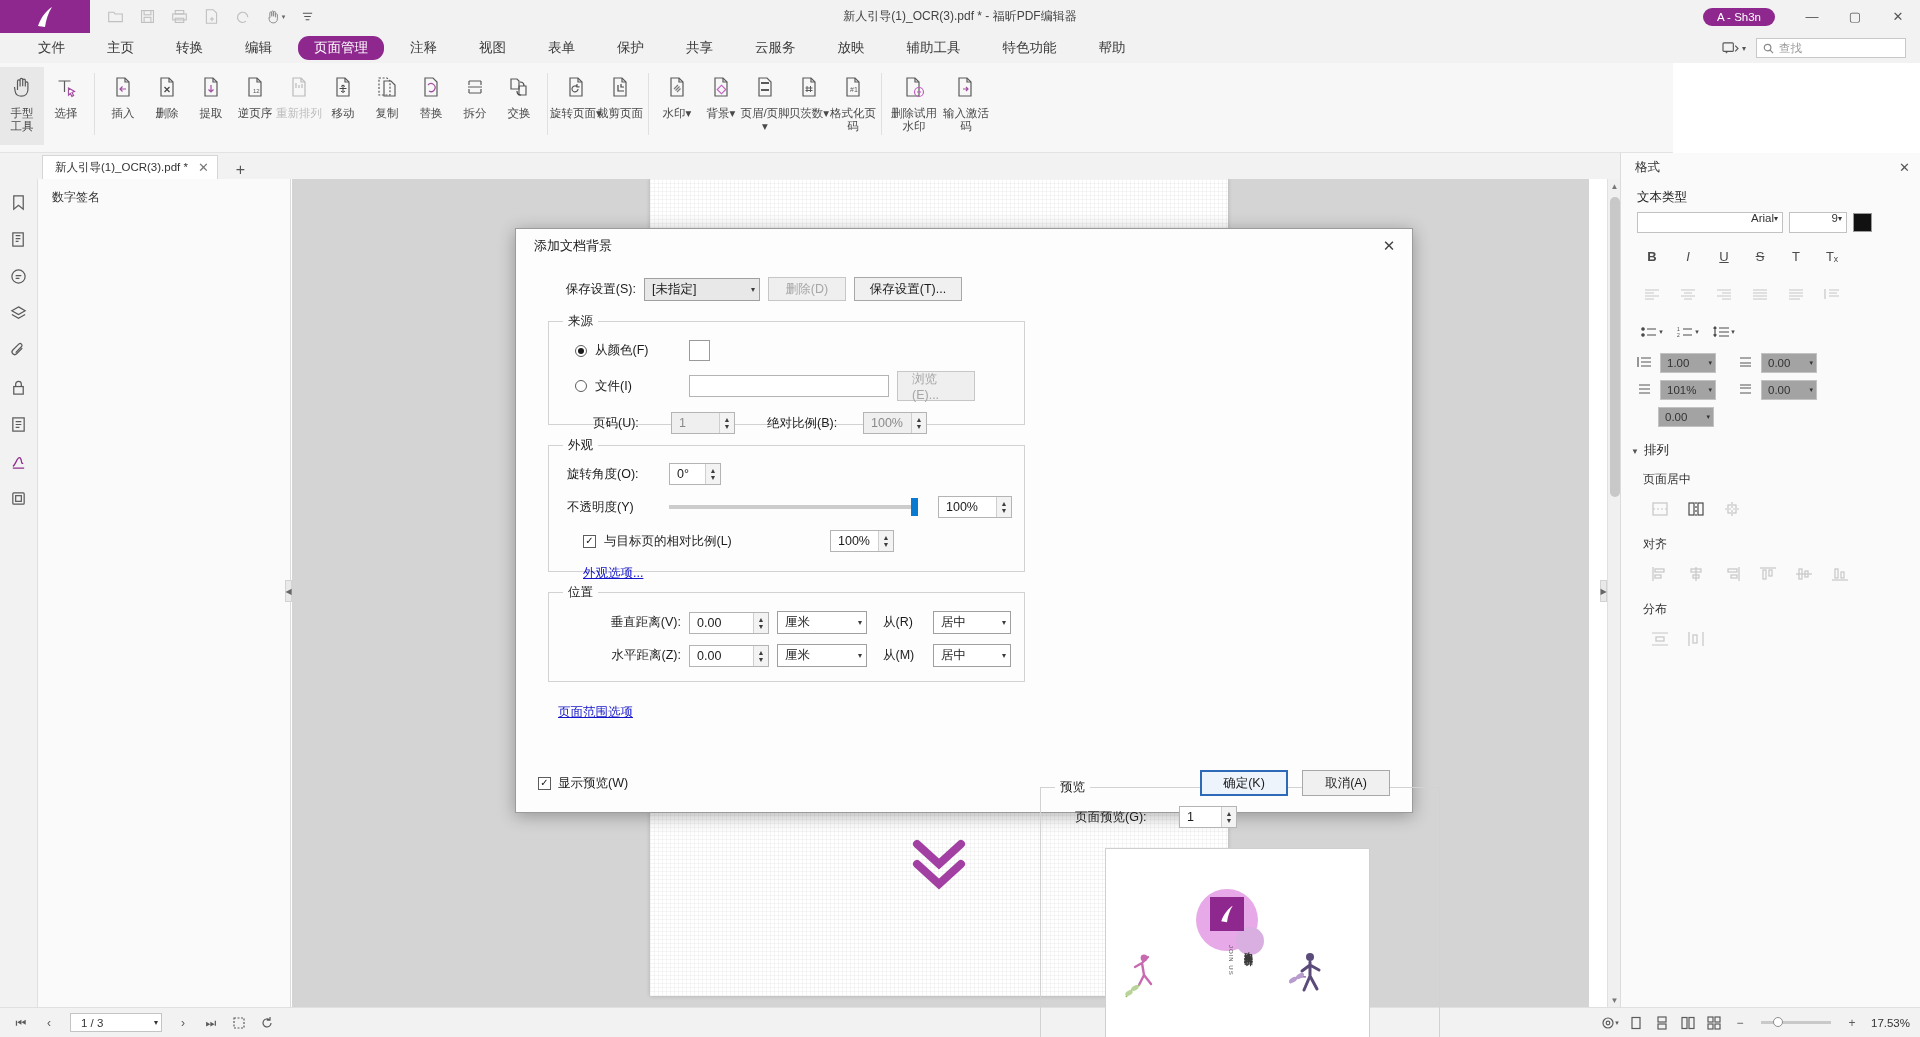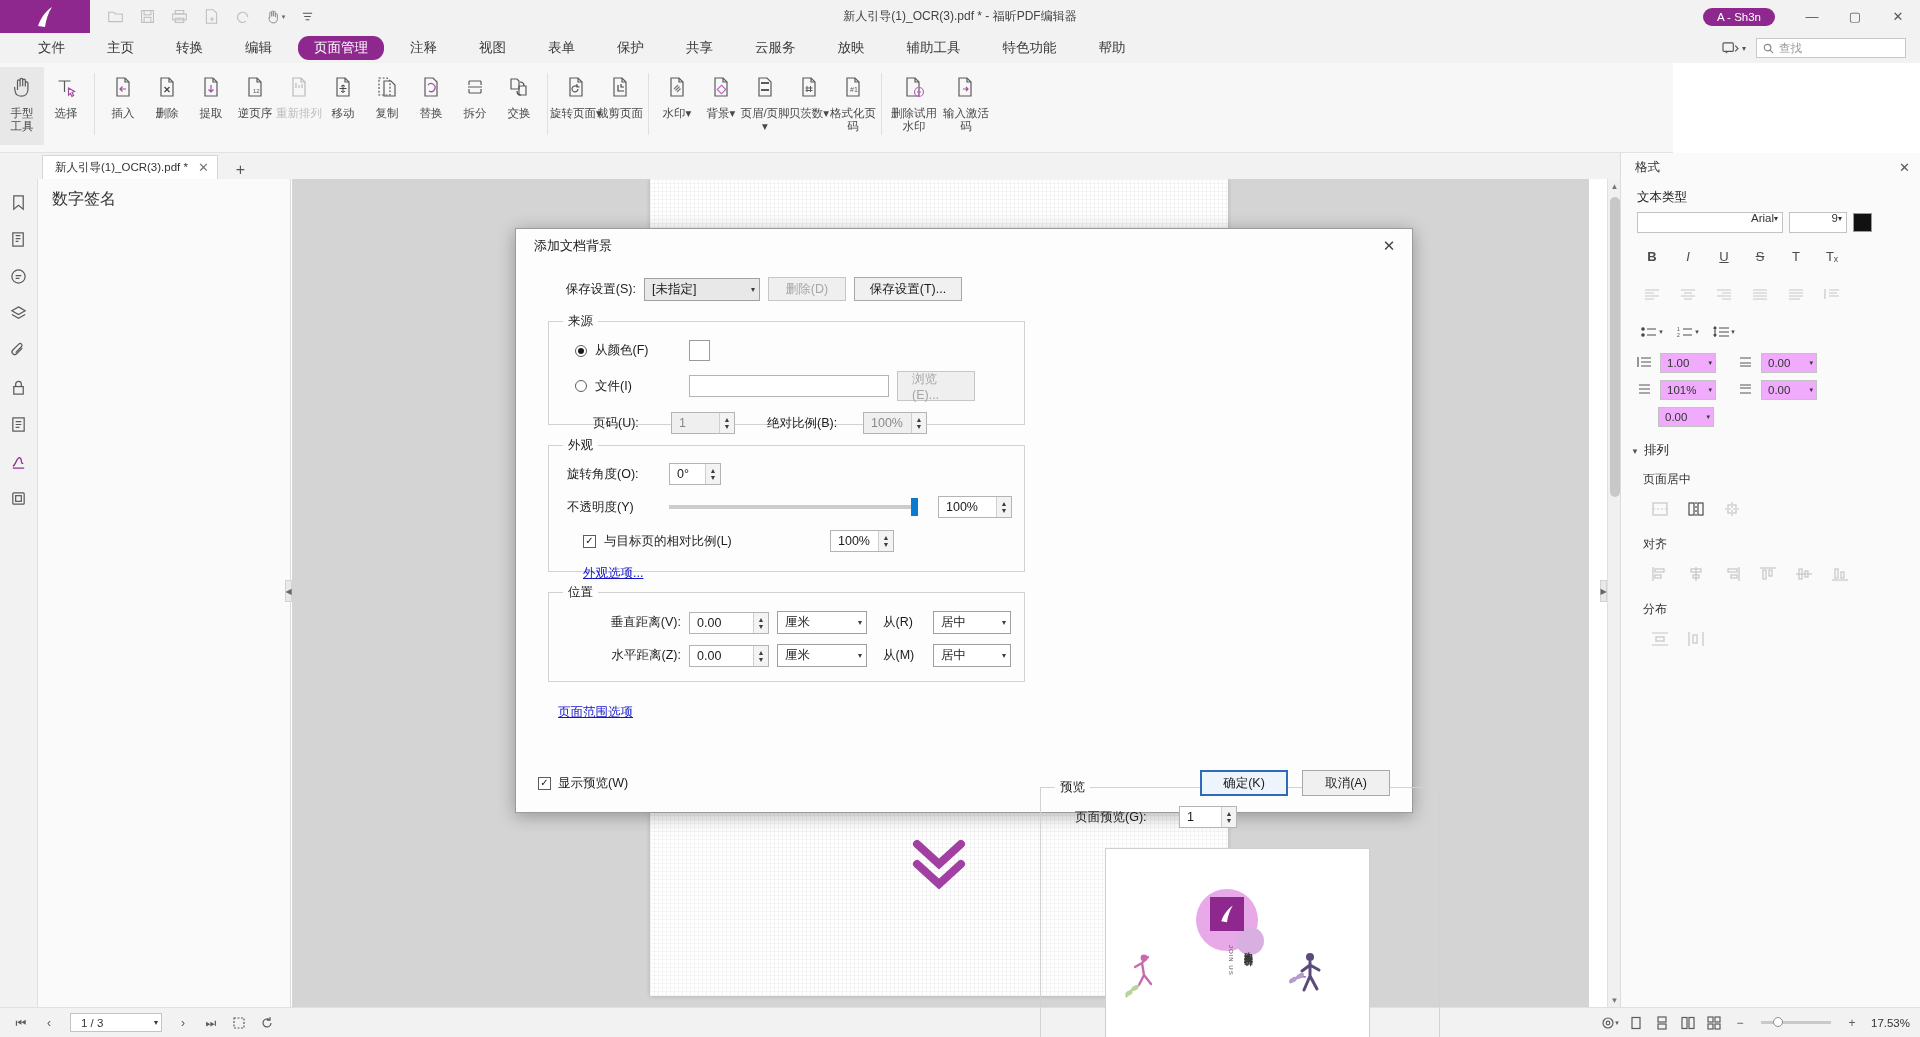--- a/index.html
+++ b/index.html
@@ -100,21 +100,21 @@
     display: flex; flex-direction: column; align-items: center; padding-top: 10px; gap: 11px;
   }
   .navicon { width: 26px; height: 26px; display: flex; align-items: center; justify-content: center; color: #5a5a5a; }
   .navicon.act { color: #8e288e; }
 
   
   .leftpanel {
     position: absolute; top: 179px; left: 38px; width: 253px; height: 858px;
     background: #fafafa; border-right: 1px solid #dcdcdc;
   }
-  .lp-title { font-size: 16px; color: #333; padding: 10px 14px; }
+  .lp-title { font-size: 12px; color: #333; padding: 10px 14px; }
   .lp-handle {
     position: absolute; left: 285px; top: 580px; width: 7px; height: 22px;
     background: #e9e9e9; border: 1px solid #d3d3d3; display: flex;
     align-items: center; justify-content: center; font-size: 8px; color: #666;
   }
 
   
   .docarea {
     position: absolute; top: 179px; left: 292px; width: 1297px; height: 828px;
     background: #d4d4d4; overflow: hidden;
@@ -157,21 +157,21 @@
   }
   .swatch { width: 19px; height: 19px; background: #111; border: 1px solid #9a9a9a; }
   .fmt-icons { display: flex; gap: 2px; padding: 4px 14px 8px 14px; }
   .fi {
     width: 34px; height: 26px; display: flex; align-items: center; justify-content: center;
     color: #4b4b4b; font-size: 13px;
   }
   .fi.dis { color: #c6c6c6; }
   .num-row { display: flex; align-items: center; gap: 8px; padding: 0 14px 7px 16px; }
   .num-ctl {
-    width: 56px; height: 20px; border: 1px solid #c2c2c2; background: #f0abfc; font-size: 11.5px;
+    width: 56px; height: 20px; border: 1px solid #c2c2c2; background: #a3a3a3; font-size: 11.5px;
     display: flex; align-items: center; justify-content: space-between; padding: 0 3px 0 6px; color: #333;
   }
   .rp-subsec { font-size: 12px; color: #333; padding: 6px 0 4px 22px; }
   .tri { font-size: 8px; color: #555; margin-right: 5px; }
 
   
   .statusbar {
     position: absolute; bottom: 0; left: 0; width: 1920px; height: 30px;
     background: #f2f2f2; border-top: 1px solid #e0e0e0;
     display: flex; align-items: center; padding: 0 10px; gap: 6px;

